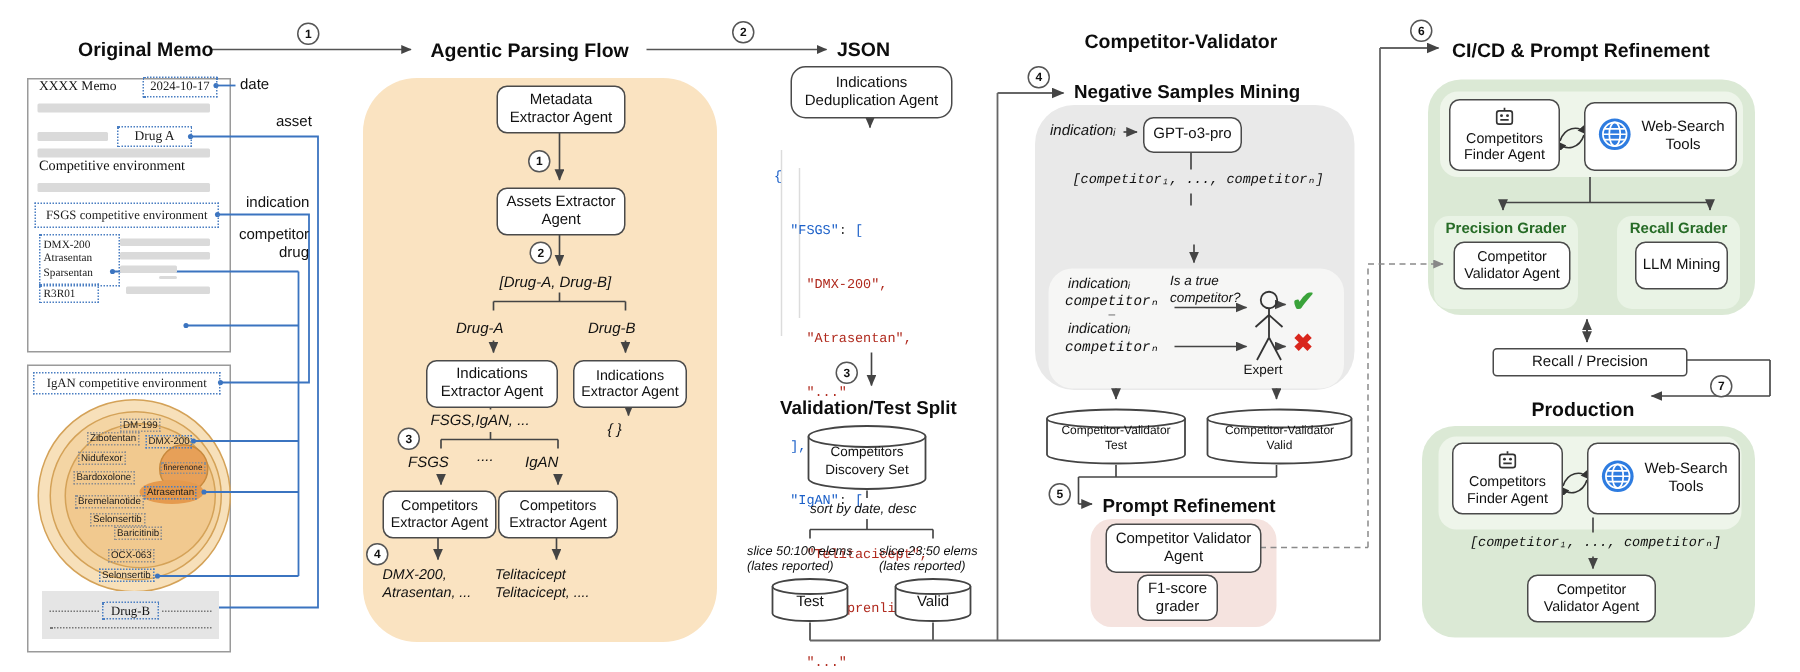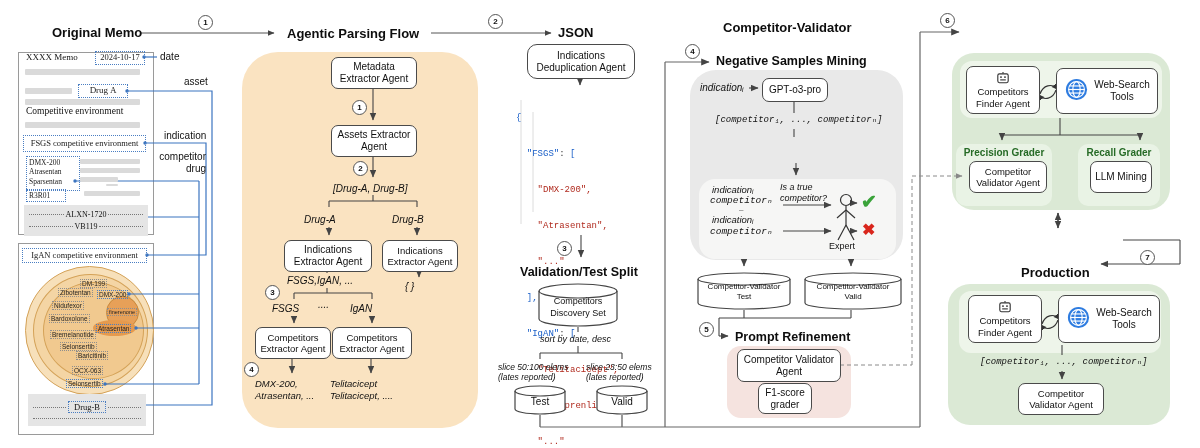--- a/index.html
+++ b/index.html
@@ -211,20 +211,21 @@
     </g>
   </svg>
 
   <div class="hd" style="left:52px;top:25px">Original Memo</div>
   <div class="hd" style="left:287px;top:26px">Agentic Parsing Flow</div>
   <div class="hd" style="left:558px;top:25px">JSON</div>
   <div class="hd" style="left:723px;top:20px">Competitor-Validator</div>
   <div class="hd hd2" style="left:716px;top:54px">Negative Samples Mining</div>
   <div class="hd hd2" style="left:520px;top:265px">Validation/Test Split</div>
   <div class="hd hd2" style="left:735px;top:330px">Prompt Refinement</div>
+  <div class="hd" style="left:968px;top:26px">CI/CD &amp; Prompt Refinement</div>
   <div class="hd" style="left:1021px;top:265px">Production</div>
 
   <div class="badge" style="left:198px;top:15px">1</div>
   <div class="badge" style="left:488px;top:14px">2</div>
   <div class="badge" style="left:352px;top:100px">1</div>
   <div class="badge" style="left:353px;top:161px">2</div>
   <div class="badge" style="left:265px;top:285px">3</div>
   <div class="badge" style="left:244px;top:362px">4</div>
   <div class="badge" style="left:557px;top:241px">3</div>
   <div class="badge" style="left:685px;top:44px">4</div>
@@ -251,32 +252,20 @@
     <div>DMX-200</div>
     <div>Atrasentan</div>
     <div>Sparsentan</div>
   </div>
   <div class="bar" style="left:80px;top:159px;width:60px;height:5px"></div>
   <div class="bar" style="left:80px;top:168px;width:60px;height:5px"></div>
   <div class="bar" style="left:80px;top:177px;width:38px;height:5px"></div>
   <div class="bar" style="left:106px;top:184px;width:12px;height:2px"></div>
   <div class="dotbox" style="left:26px;top:189px;width:36px;height:11px;font-size:7.5px;line-height:11px;text-align:left;padding-left:2px">R3R01</div>
   <div class="bar" style="left:84px;top:191px;width:56px;height:5px"></div>
-  <div class="gblock" style="left:24px;top:205px;width:118px;height:27px">
-    <div class="lrow">
-        <span class="leader"></span>
-        <span>ALXN-1720</span>
-        <span class="leader"></span>
-      </div>
-    <div class="lrow">
-        <span class="leader"></span>
-        <span>VB119</span>
-        <span class="leader"></span>
-      </div>
-  </div>
 
   <div class="dotbox" style="left:22px;top:248px;width:123px;height:13px;font-size:8.5px;line-height:13px">IgAN competitive environment</div>
   <div class="cname" style="left:80px;top:279px">DM-199</div>
   <div class="cname" style="left:58px;top:288px">Zibotentan</div>
   <div class="cname blue" style="left:97px;top:290px">DMX-200</div>
   <div class="cname" style="left:52px;top:301px">Nidufexor</div>
   <div class="cname" style="left:49px;top:314px">Bardoxolone</div>
   <div class="cname" style="left:107px;top:308px;font-size:5.5px">finerenone</div>
   <div class="cname blue" style="left:96px;top:324px">Atrasentan</div>
   <div class="cname" style="left:50px;top:330px">Bremelanotide</div>
@@ -471,20 +460,23 @@
   </div>
   <div class="glabel" style="left:958px;top:147px;width:92px">Precision Grader</div>
   <div class="node" style="left:969px;top:161px;width:76px;height:30px;font-size:9.5px">
     <span>Competitor</span>
     <span>Validator Agent</span>
   </div>
   <div class="glabel" style="left:1080px;top:147px;width:78px">Recall Grader</div>
   <div class="node" style="left:1090px;top:161px;width:60px;height:30px">
     <span>LLM Mining</span>
   </div>
+  <div class="node" style="left:995px;top:232px;width:128px;height:17px;border-radius:3px">
+    <span>Recall / Precision</span>
+  </div>
 
   <div class="node" style="left:968px;top:295px;width:72px;height:46px;font-size:9.5px">
     <span>
       <svg width="16" height="13" viewBox="0 0 20 16">
           <g stroke="#333" stroke-width="1.4" fill="none">
             <path d="M10,1 V3"></path>
             <rect x="3.5" y="3.5" width="13" height="11" rx="2"></rect>
             <path d="M6.5,11 H13.5"></path>
           </g>
           <circle cx="7.5" cy="7.5" r="1.2" fill="#333"></circle>

